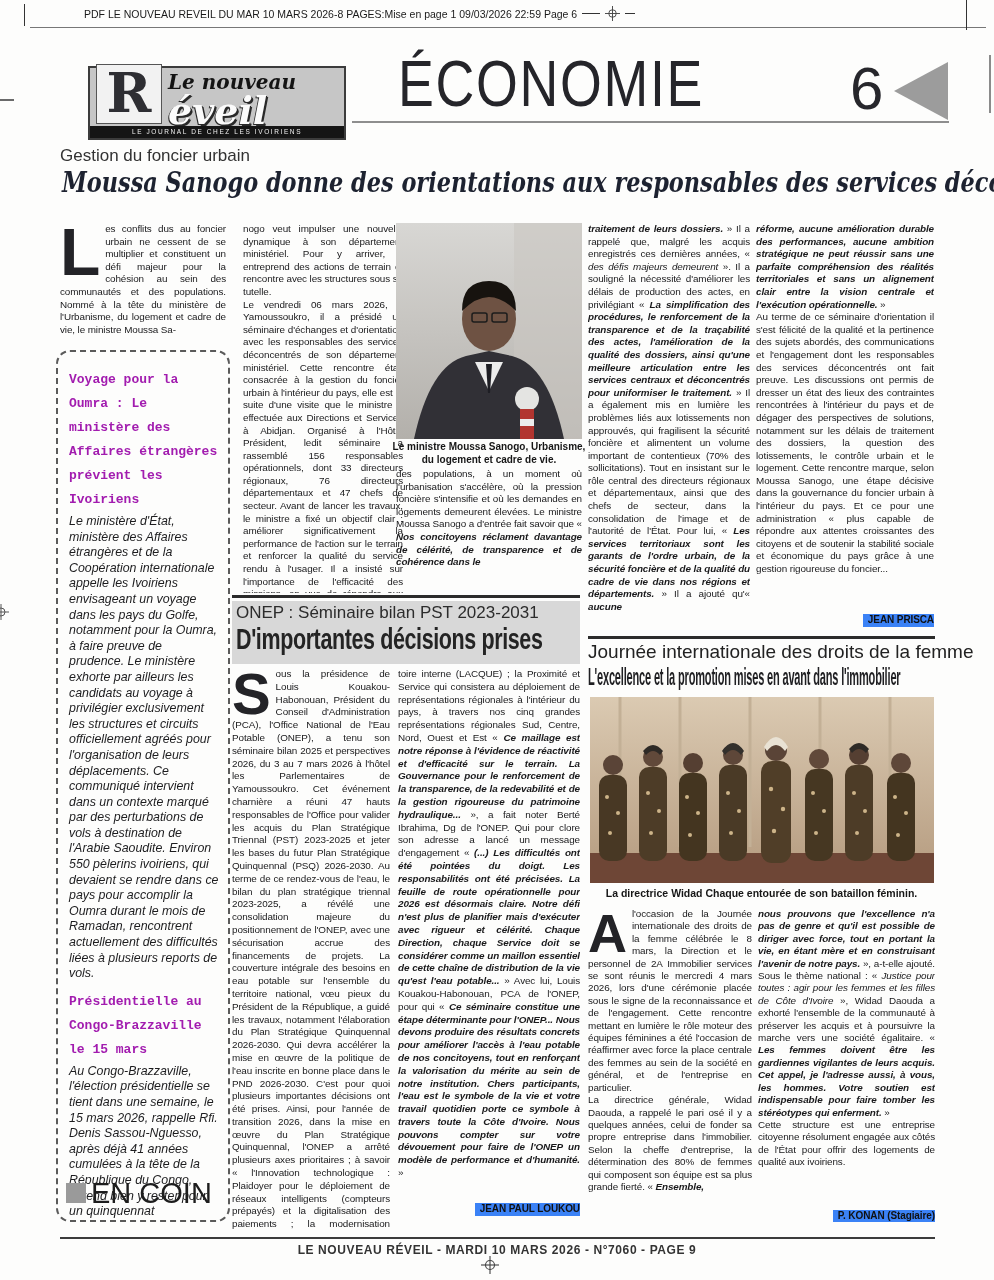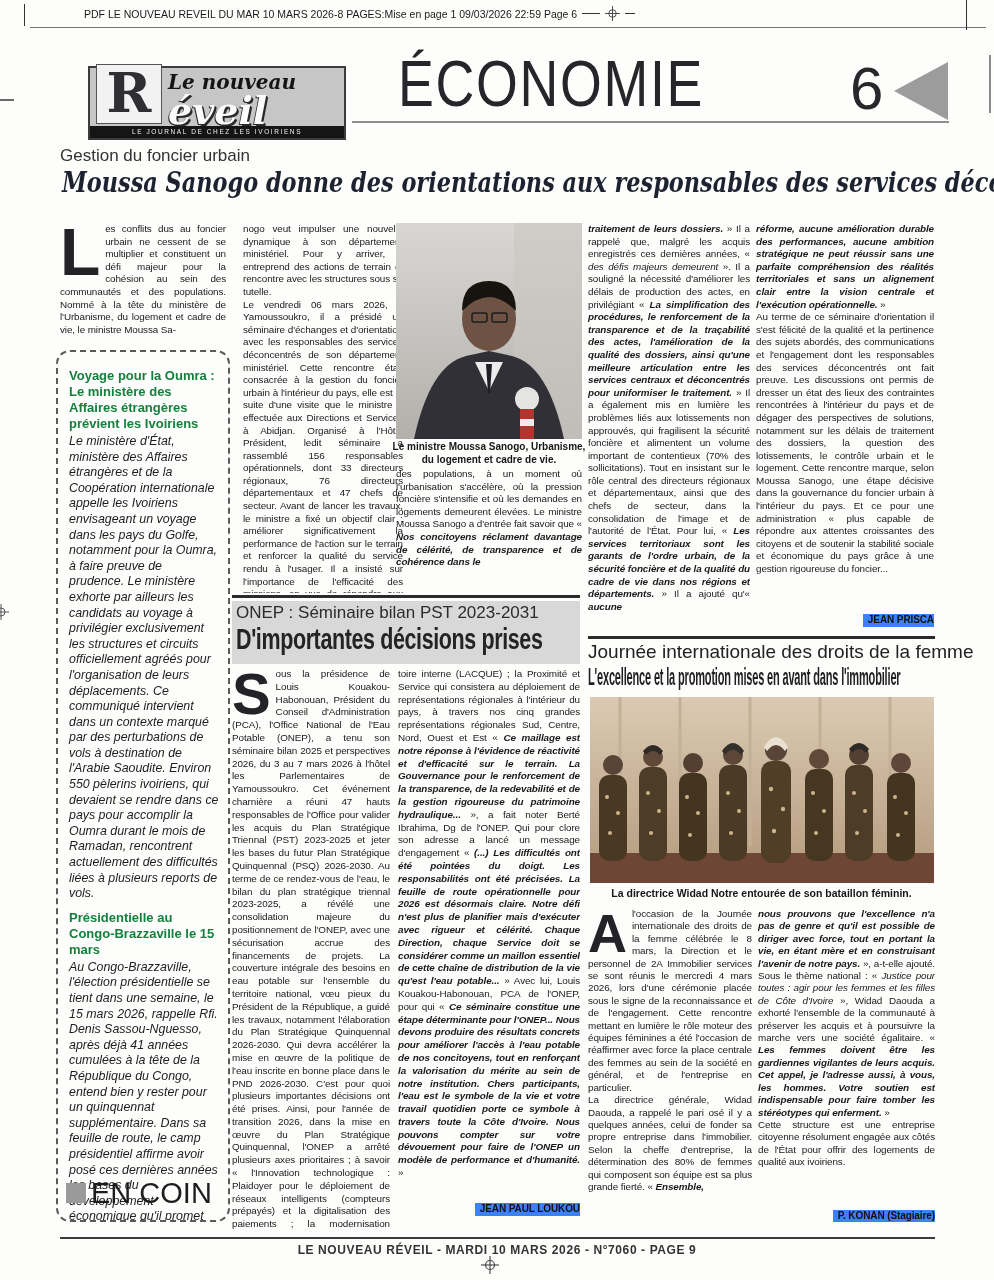--- a/index.html
+++ b/index.html
@@ -52,21 +52,21 @@
   .col-lead-5{top:223px;left:756px;width:178px;height:410px;}
   .byline{position:absolute;right:0;font-weight:bold;font-size:10px;color:#101010;background:#3b82f6;padding-left:5px;}
   .photo-min{top:223px;left:396px;width:186px;height:216px;}
   .cap-min{top:441px;left:390px;width:198px;font-size:10px;font-weight:bold;text-align:center;line-height:12.5px;
            white-space:pre-line;color:#161616;}
 
   
   .oreille{top:350px;left:56px;width:174px;height:872px;border:2px dashed #5a5a5a;border-radius:14px;
            box-sizing:border-box;padding:8px 9px 46px 11px;overflow:hidden;}
   .oreille-title{font-size:31px;color:#1d1d1d;letter-spacing:0.5px;margin-bottom:8px;}
-  .oreille-head{font-size:13px;font-weight:bold;line-height:16px;margin:8px 0 2px;color:#15803d;}
+  .oreille-head{font-size:13px;font-weight:bold;line-height:24px;margin:8px 0 2px;color:#a21caf;font-family:Liberation Mono, monospace;}
   .oreille-body{font-size:12.4px;font-style:italic;line-height:15.6px;color:#1d1d1f;white-space:pre-wrap;}
   .encoin{position:absolute;left:8px;bottom:10px;font-size:29px;color:#1d1d1d;white-space:nowrap;text-align:right;}
   .encoin-square{display:inline-block;width:20px;height:20px;background:#9a9a9a;margin-right:5px;}
 
   
   .onep-divider{top:595px;left:232px;width:348px;height:3px;background:#2b2b2b;}
   .onep-band{top:601px;left:232px;width:348px;height:63px;background:#d8d8d8;box-sizing:border-box;padding:2px 4px;}
   .onep-kicker{font-size:17px;color:#2c2c2c;}
   .onep-headline{white-space:nowrap;}
   .onep-headline span{display:inline-block;font-size:29px;font-weight:bold;color:#242424;letter-spacing:-0.5px;
@@ -258,21 +258,21 @@
         <g transform="translate(296,54)">
             <circle cx="15" cy="12" r="10" fill="#5e4739"></circle>
             <rect x="1" y="22" width="28" height="88" rx="10" fill="#443520"></rect>
             <circle cx="9" cy="46" r="2" fill="#cdb489"></circle>
             <circle cx="20" cy="62" r="2" fill="#cdb489"></circle>
             <circle cx="12" cy="84" r="2" fill="#cdb489"></circle>
           </g>
       </g>
     </svg>
   </div>
-  <div class="abs cap-women">La directrice Widad Notre entourée de son bataillon féminin.</div>
+  <div class="abs cap-women">La directrice Widad Chaque entourée de son bataillon féminin.</div>
 
   <div class="abs bodycol col-women-1"><span class="dropcap dc-women">A</span><span class="seg-wrap"><span>l'occasion de la Journée internationale des droits de la femme célébrée le 8 mars, la Direction et le personnel de 2A Immobilier services se sont réunis le mercredi 4 mars 2026, lors d'une cérémonie placée sous le signe de la reconnaissance et de l'engagement. Cette rencontre mettant en lumière le rôle moteur des équipes féminines a été l'occasion de réaffirmer avec force la place centrale des femmes au sein de la société en général, et de l'entreprise en particulier.
 La directrice générale, Widad Daouda, a rappelé le pari osé il y a quelques années, celui de fonder sa propre entreprise dans l'immobilier. Selon la cheffe d'entreprise, la détermination des 80% de femmes qui composent son équipe est sa plus grande fierté. « </span><span class="seg-bi">Ensemble,</span></span></div>
   <div class="abs bodycol col-women-2"><span class="seg-wrap"><span class="seg-bi">nous prouvons que l'excellence n'a pas de genre et qu'il est possible de diriger avec force, tout en portant la vie, en étant mère et en construisant l'avenir de notre pays.</span><span> », a-t-elle ajouté. Sous le thème national : « </span><span class="seg-i">Justice pour toutes : agir pour les femmes et les filles de Côte d'Ivoire</span><span> », Widad Daouda a exhorté l'ensemble de la communauté à préserver les acquis et à poursuivre la marche vers une société égalitaire. « </span><span class="seg-bi">Les femmes doivent être les gardiennes vigilantes de leurs acquis. Cet appel, je l'adresse aussi, à vous, les hommes. Votre soutien est indispensable pour faire tomber les stéréotypes qui enferment.</span><span> »
 Cette structure est une entreprise citoyenne résolument engagée aux côtés de l'État pour offrir des logements de qualité aux ivoiriens.</span></span><span class="byline" style="bottom:20px;">P. KONAN (Stagiaire)</span></div>
 
   <div class="abs footer-rule"></div>
   <div class="abs footer-line">LE NOUVEAU RÉVEIL - MARDI 10 MARS 2026 - N°7060 - PAGE 9</div>
   <div class="abs regmark mark-bottom"><svg width="18" height="18" viewBox="0 0 16 16">
         <line x1="8" y1="0" x2="8" y2="16" stroke="#444" stroke-width="1"></line>

